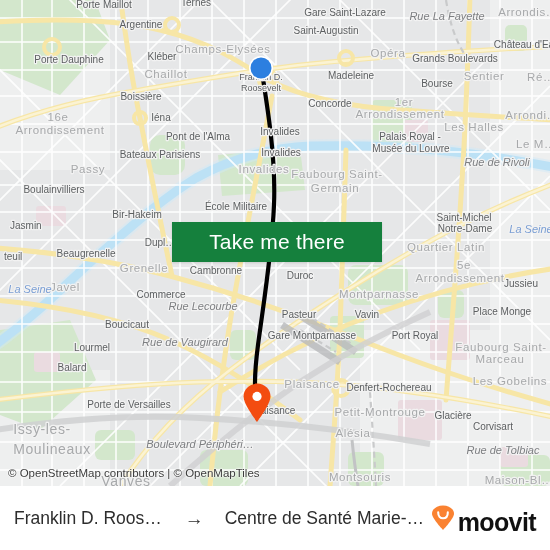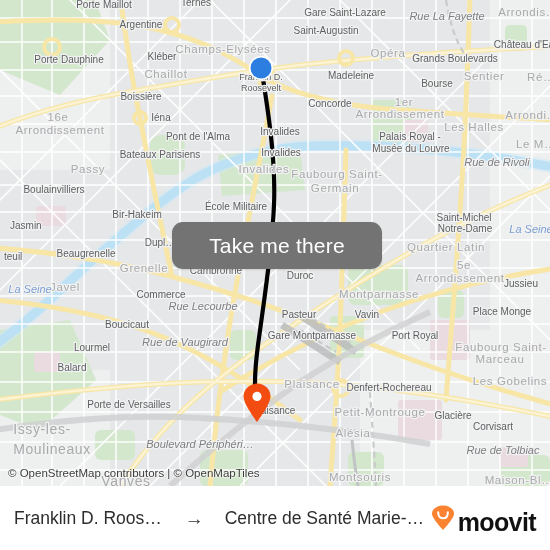--- a/index.html
+++ b/index.html
@@ -37,22 +37,22 @@
   .attrib{
     position:absolute;left:8px;top:467px;
     font-size:11.5px;color:#3c3c3c;
     text-shadow:0 0 2px #fff,0 0 2px #fff,0 0 3px #fff;
     white-space:nowrap;
     z-index:8;
   }
 
   
   .cta{
-    position:absolute;left:172px;top:222px;width:210px;height:47px;
-    background:#737373;color:#fff;border:0;border-radius:11px;
+    position:absolute;left:172px;top:222px;width:210px;height:40px;
+    background:#15803d;color:#fff;border:0;border-radius:0;
     font-family:"Liberation Sans","DejaVu Sans",sans-serif;
     font-size:21px;letter-spacing:.2px;
     display:flex;align-items:center;justify-content:center;
     cursor:pointer;z-index:20;
     box-shadow:0 1px 2px rgba(0,0,0,.12);
   }
 
   
   .footer{
     position:absolute;left:0;top:486px;width:550px;height:64px;

